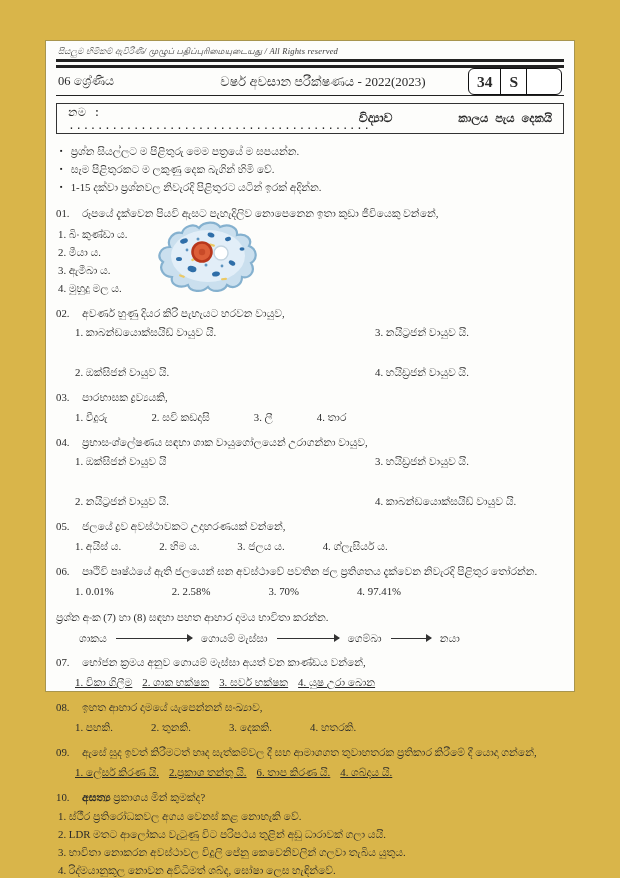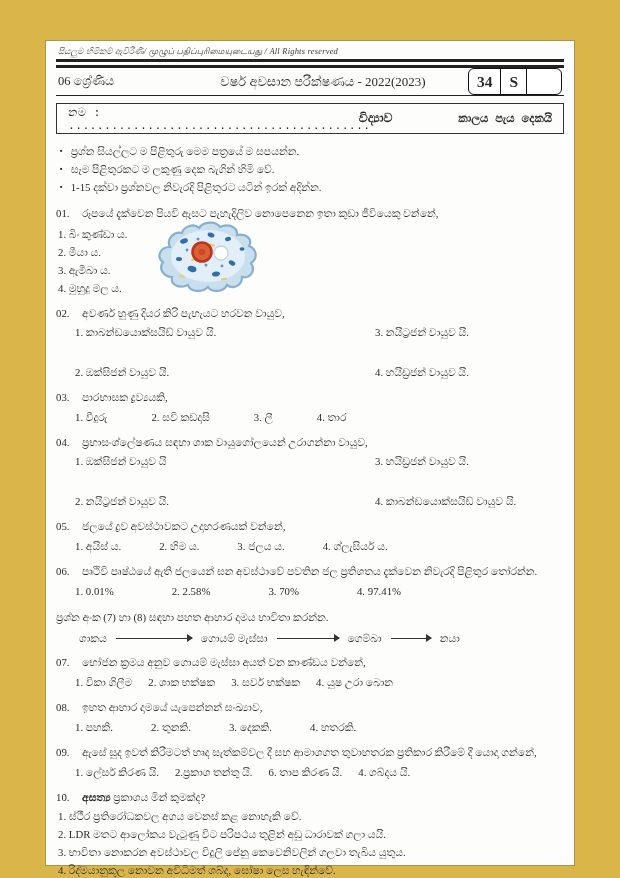--- a/index.html
+++ b/index.html
@@ -3,21 +3,21 @@
 <meta charset="utf-8">
 <style>
   html,body{margin:0;padding:0;}
   body{
     width:620px;height:878px;overflow:hidden;position:relative;
     background:#d9b54a;
     font-family:"Liberation Serif","DejaVu Serif",serif;
     color:#2a2a2a;
   }
   .page{
-    position:absolute;left:45px;top:40px;width:530px;height:826px;
+    position:absolute;left:45px;top:40px;width:530px;height:652px;
     background:#fdfdfb;border:1px solid #a8954e;box-sizing:border-box;
     padding:5px 10px 8px 10px;
     display:flex;flex-direction:column;
   }
   .rights{font-size:8.5px;font-style:italic;color:#3c3c3c;padding-left:2px;letter-spacing:.2px;}
   .rule-double{border-top:1px solid #222;border-bottom:2px solid #222;height:2px;margin-top:2px;}
   
   .hdr{position:relative;height:54px;overflow:hidden;margin-top:1px;}
   .wm{position:absolute;inset:0;color:#b9b9b9;font-size:6.3px;line-height:10.8px;white-space:nowrap;overflow:hidden;}
   
@@ -41,21 +41,21 @@
   
   .q{margin-top:9px;font-size:10.8px;line-height:16px;}
   .qline{display:flex;}
   .qnum{width:26px;flex-shrink:0;}
   .qtext{flex:1;}
   .qbold{font-weight:bold;}
   .opts-v{padding-left:2px;margin-top:3px;}
   .opts-v .opt{line-height:16.5px;margin-top:1.5px;}
   .opts-grid{display:grid;grid-template-columns:276px auto;padding-left:19px;margin-top:3px;row-gap:2px;gap:24px;}
   .opts-inline{display:flex;padding-left:19px;margin-top:4px;gap:38px;}
-  .opts-inline.gap-sm{gap:16px;}
+  .opts-inline.gap-sm{gap:10px;text-decoration:underline;}
   .opts-inline.gap-md{gap:44px;}
   .opts-inline.gap-lg{gap:58px;}
   .q1-row{display:flex;align-items:flex-start;}
   .q1opts{width:92px;flex-shrink:0;}
   .amoeba{margin-left:4px;margin-top:-2px;}
   
   .fc-note{margin-top:10px;font-size:10.8px;line-height:16px;}
   .fc{display:flex;align-items:center;padding-left:23px;margin-top:7px;font-size:10.8px;}
   .fc-arrow{position:relative;height:1.4px;background:#333;margin:0 9px;}
   .fc-arrow::after{content:"";position:absolute;right:-1px;top:-3.4px;width:0;height:0;

